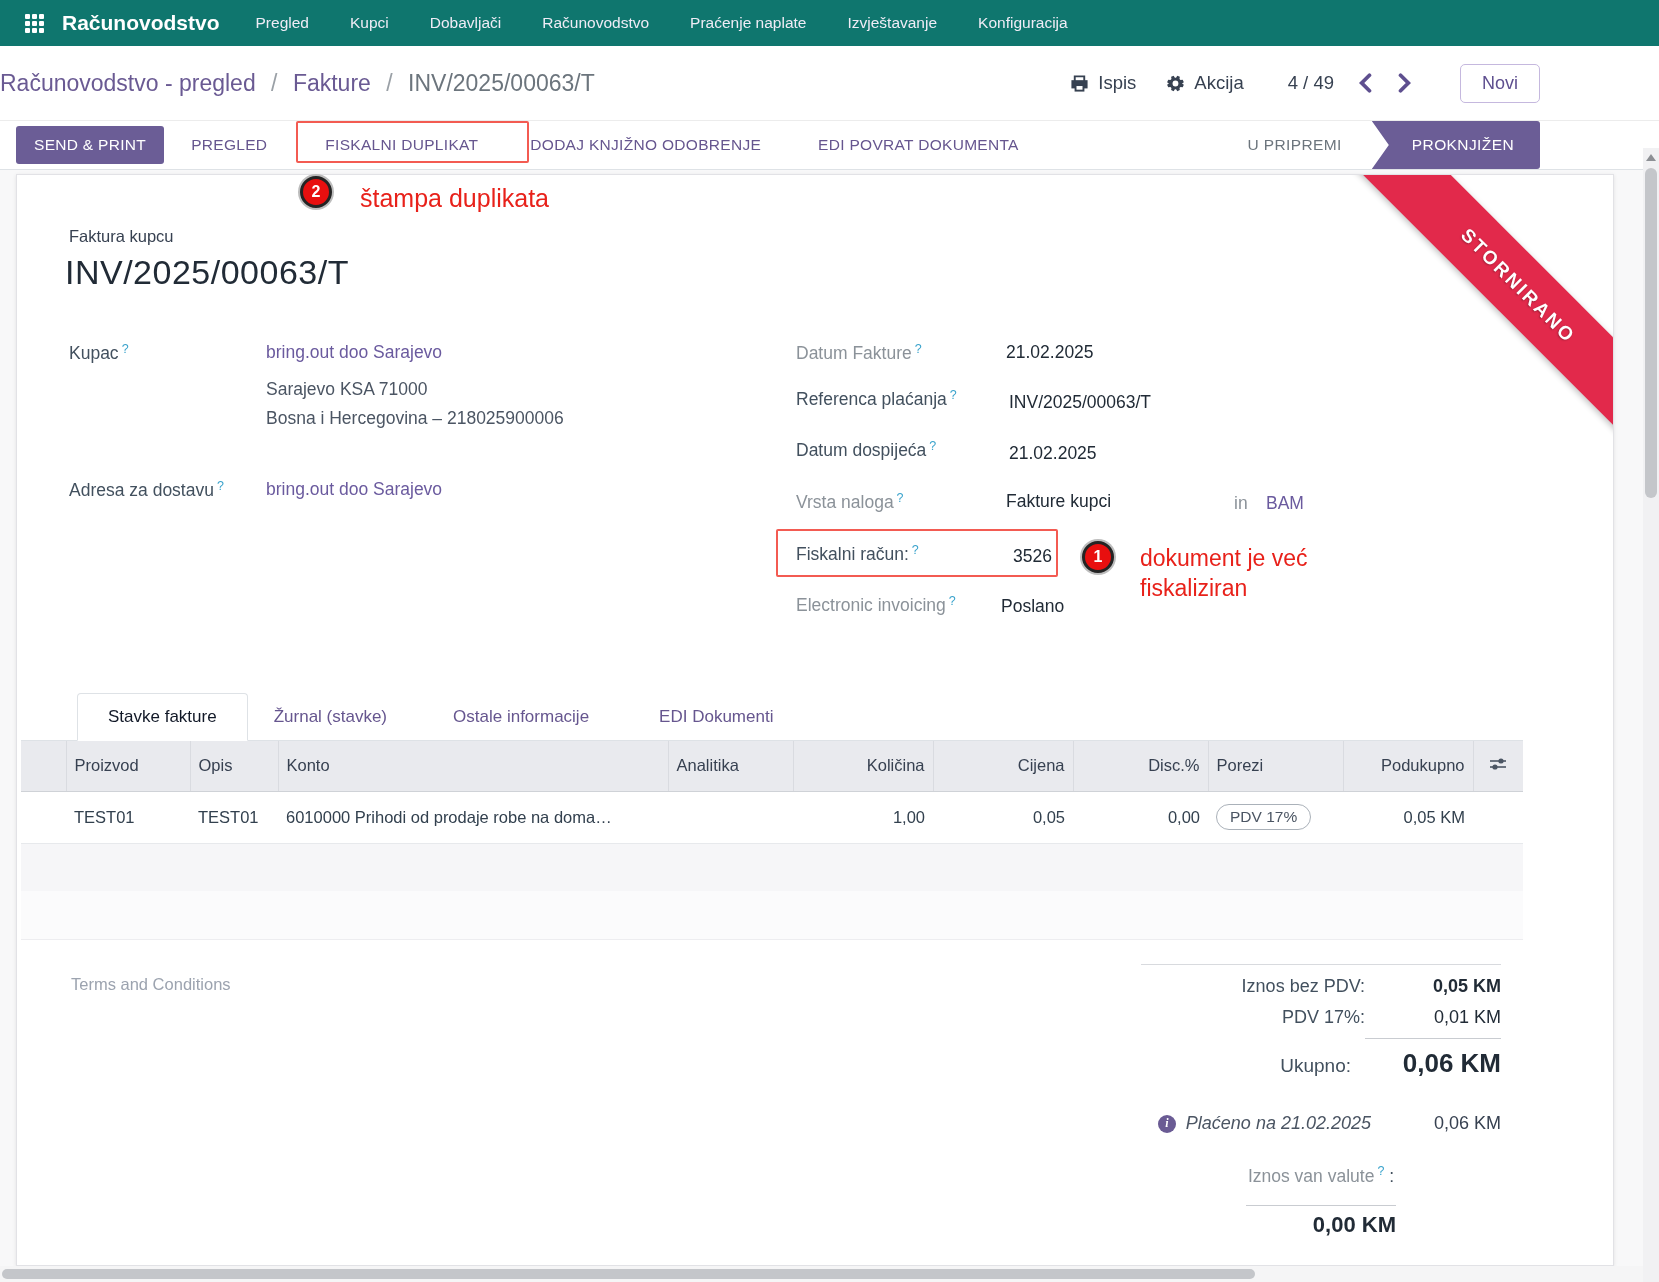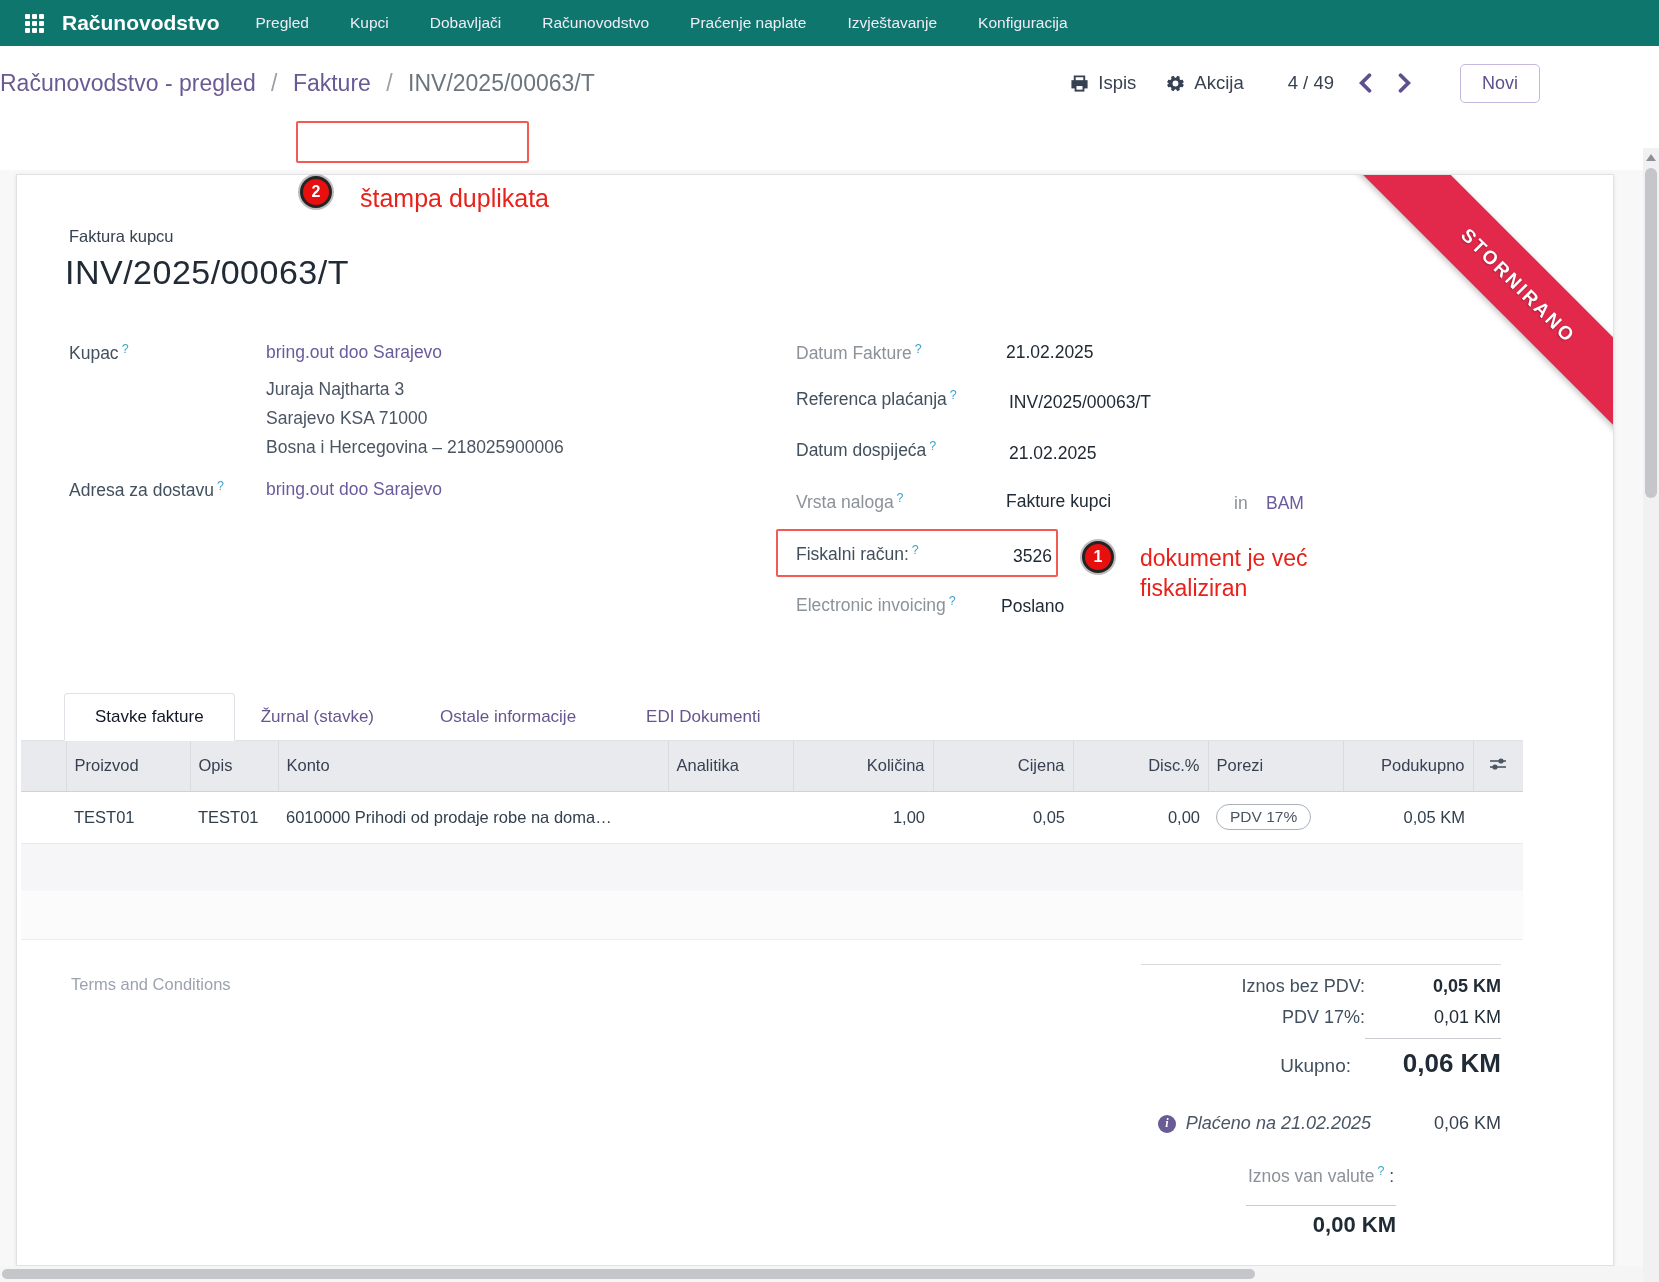--- a/index.html
+++ b/index.html
@@ -68,21 +68,21 @@
   .flabel.muted { color:#8b9299; }
   .fvalue { font-size:17.5px; color:#212b36; white-space:nowrap; }
   .flink { font-size:17.5px; color:#6a5a9e; cursor:pointer; white-space:nowrap; }
   .help { color:#3aa3cc; font-size:12.5px; vertical-align:super; margin-left:3px; }
   .addr { font-size:17.5px; color:#4b5563; line-height:29px; }
 
   
   .tabs { left:4px; top:514px; width:1502px; height:52px; border-bottom:1px solid #dee2e6; display:flex; align-items:flex-end; }
   .tab { font-size:17px; color:#66568f; padding:13px 24px; cursor:pointer; white-space:nowrap; }
   .tab.active { color:#111827; background:#fff; border:1px solid #dee2e6; border-bottom:1px solid #fff;
-    border-radius:4px 4px 0 0; margin-bottom:-1px; margin-left:43px; padding:13px 30px; }
+    border-radius:4px 4px 0 0; margin-bottom:-1px; margin-left:56px; padding:13px 30px; }
 
   
   table.lines { position:absolute; left:4px; top:566px; width:1502px; border-collapse:collapse; table-layout:fixed; }
   table.lines th { height:50px; background:#e9eaee; color:#374151; font-size:16.5px; font-weight:500;
     border-right:1px solid #d9dbe0; border-bottom:1px solid #cfd2d7; padding:0 8px; white-space:nowrap; overflow:hidden; }
   table.lines th:last-child { border-right:none; }
   table.lines td { height:52px; font-size:16.5px; color:#32404e; padding:0 8px;
     border-bottom:1px solid #e7e9ec; white-space:nowrap; overflow:hidden; }
   .al { text-align:left; } .ar { text-align:right; }
   td.link-cell { color:#6a5a9e; cursor:pointer; }
@@ -192,39 +192,49 @@
       </span>
       <span class="chev" style="margin-left:-16px;">
         <svg width="16" height="20" viewBox="0 0 12 18">
             <path d="M2 2l7 7-7 7" fill="none" stroke="#5e4f8f" stroke-width="3.4" stroke-linecap="round"></path>
           </svg>
       </span>
       <button class="novi-btn">Novi</button>
     </div>
   </div>
 
+  <div class="button-bar">
+    <button class="btn-primary">SEND &amp; PRINT</button>
+    <button class="btn-flat bb-gap1">PREGLED</button>
+    <button class="btn-flat bb-gap2">FISKALNI DUPLIKAT</button>
+    <button class="btn-flat bb-gap3">DODAJ KNJIŽNO ODOBRENJE</button>
+    <button class="btn-flat bb-gap4">EDI POVRAT DOKUMENTA</button>
+    <div class="statusbar">
+      <div class="status-draft">U PRIPREMI</div>
+      <div class="status-posted">PROKNJIŽEN</div>
+    </div>
+  </div>
 
   <div class="content-bg">
     <div class="card">
 
       <div class="ribbon-wrap">
         <div class="ribbon">
             <span>STORNIRANO</span>
           </div>
       </div>
 
       <div class="abs doc-type">Faktura kupcu</div>
       <div class="abs doc-number">INV/2025/00063/T</div>
 
       <div class="abs" style="left:52px; top:167px;">
         <span class="flabel">Kupac</span><span class="help">?</span>
       </div>
       <div class="abs flink" style="left:249px; top:167px;">bring.out doo Sarajevo</div>
       <div class="abs addr" style="left:249px; top:200px;">
-        <div>Juraja Najtharta 3</div>
         <div>Sarajevo KSA 71000</div>
         <div>Bosna i Hercegovina – 218025900006</div>
       </div>
       <div class="abs" style="left:52px; top:304px;">
         <span class="flabel">Adresa za dostavu</span><span class="help">?</span>
       </div>
       <div class="abs flink" style="left:249px; top:304px;">bring.out doo Sarajevo</div>
 
       <div class="abs" style="left:779px; top:167px;">
         <span class="flabel muted">Datum Fakture</span><span class="help">?</span>

